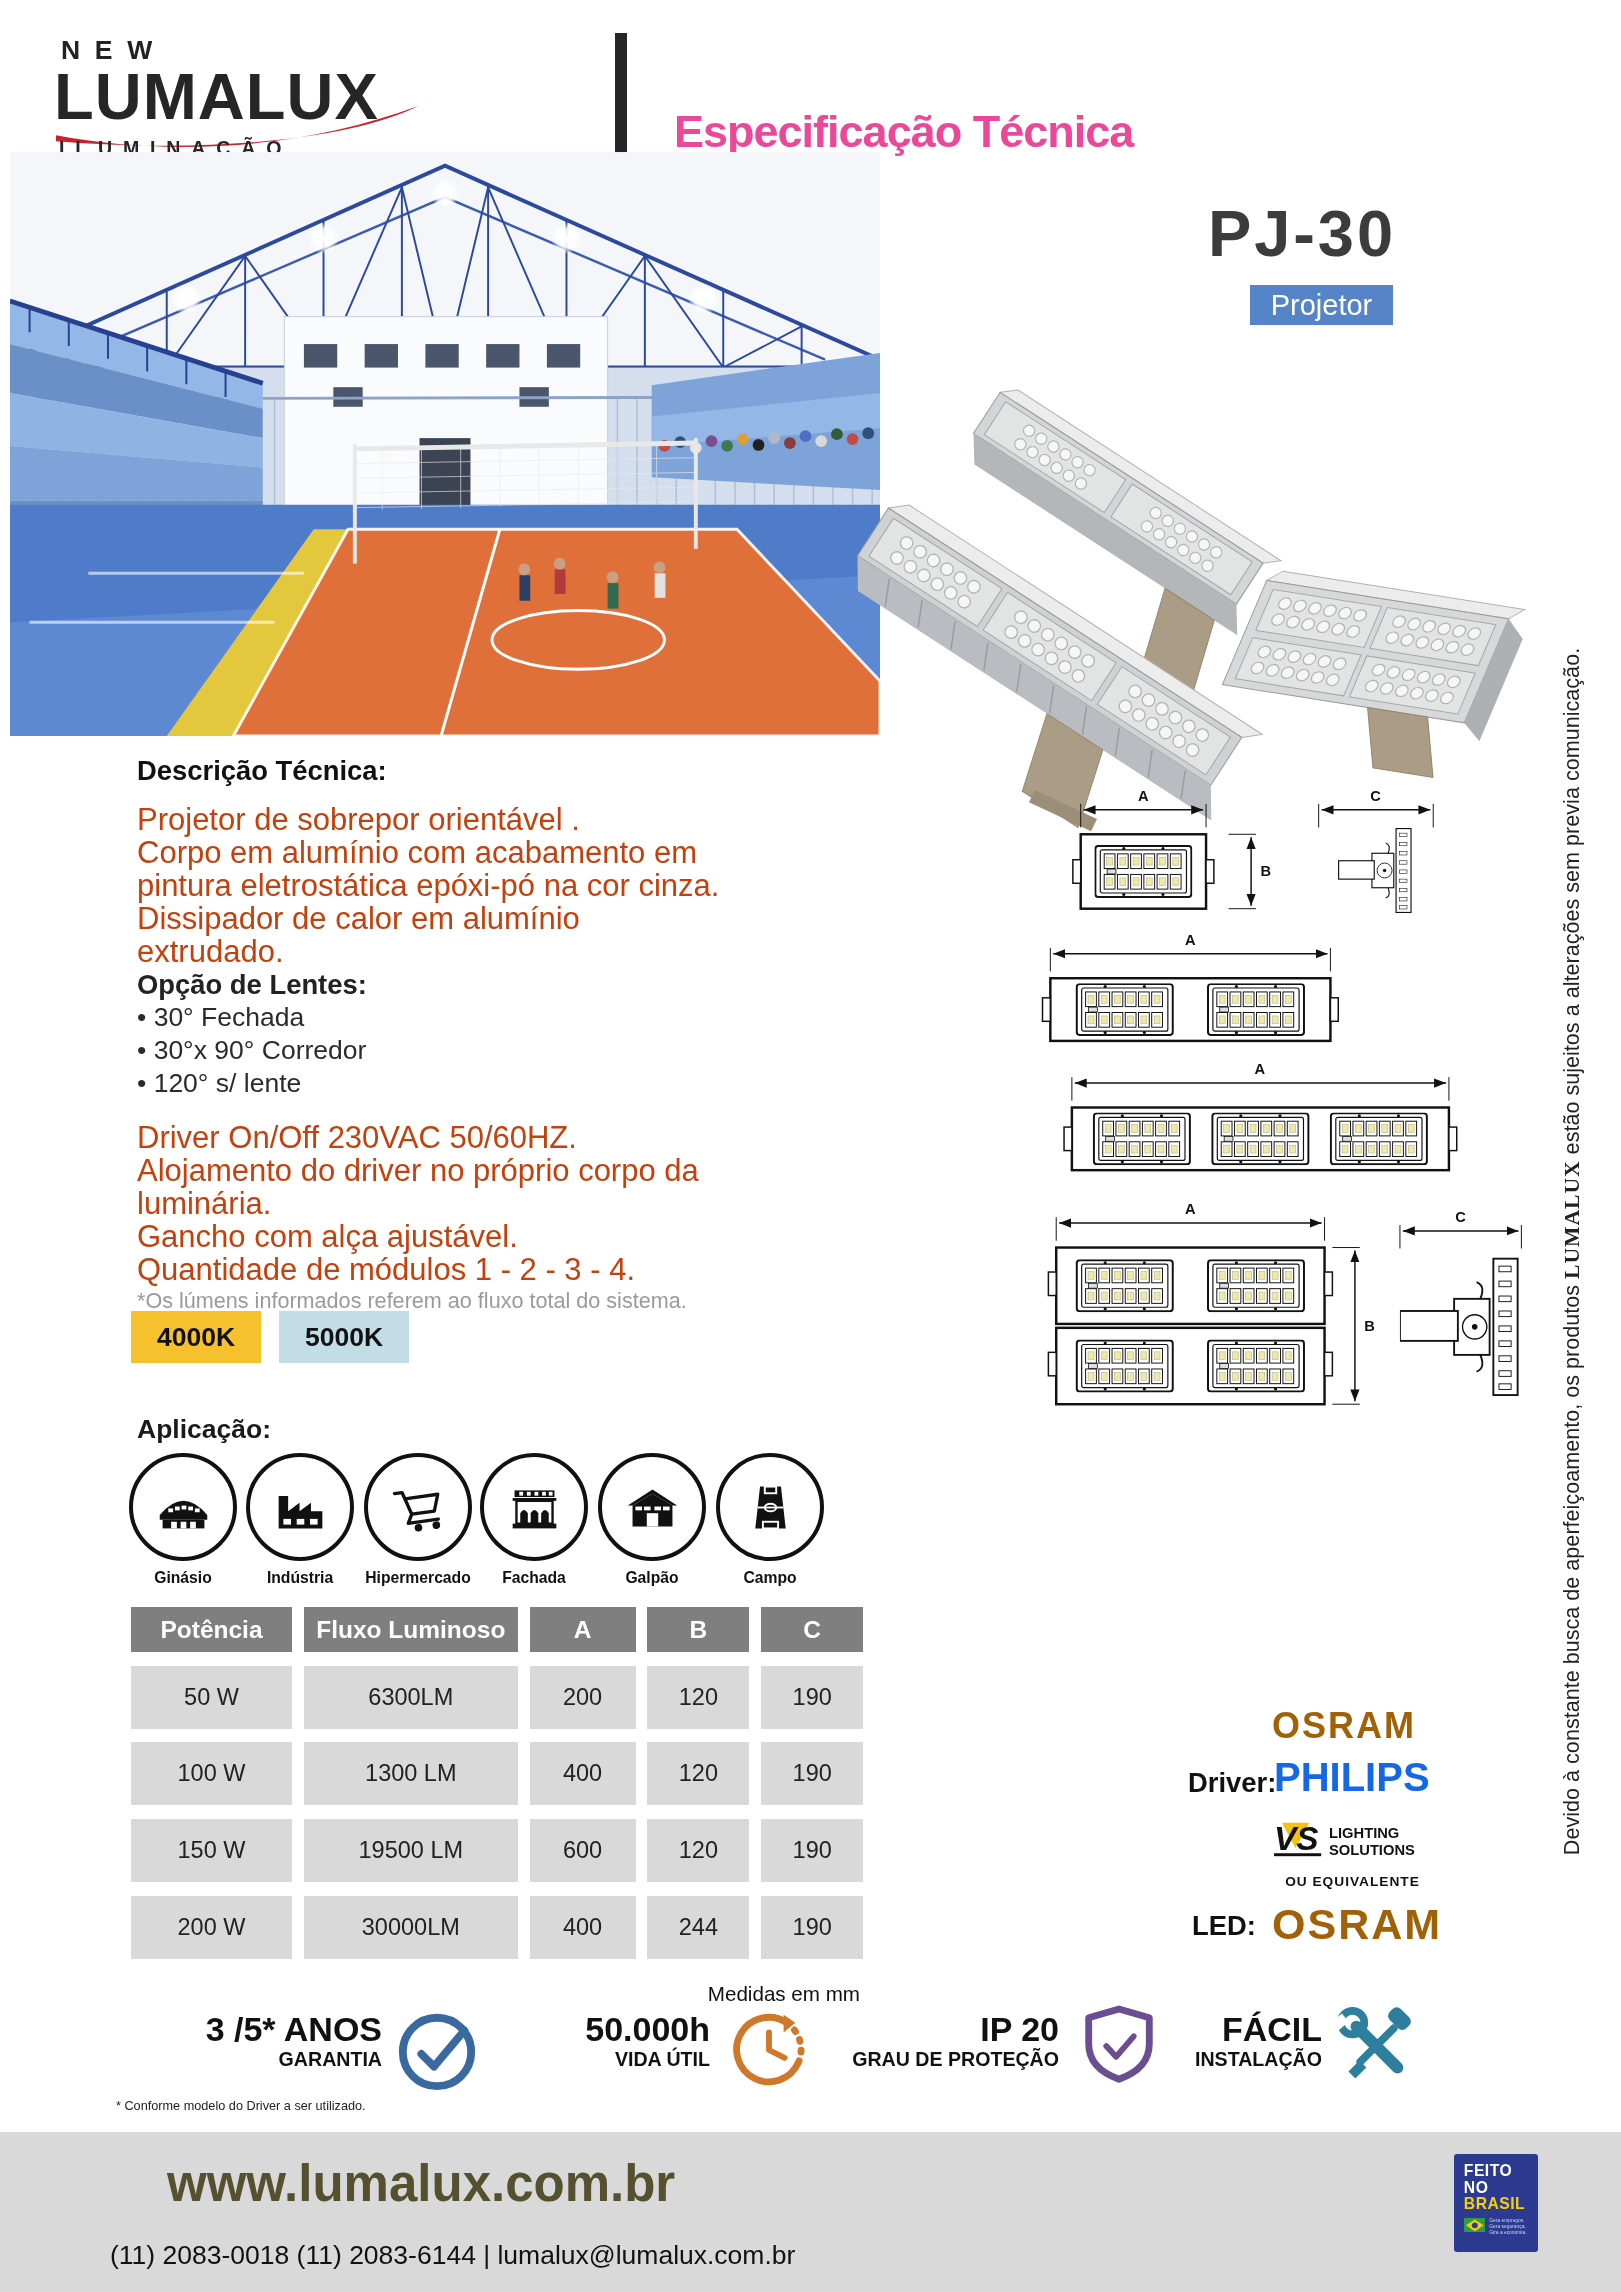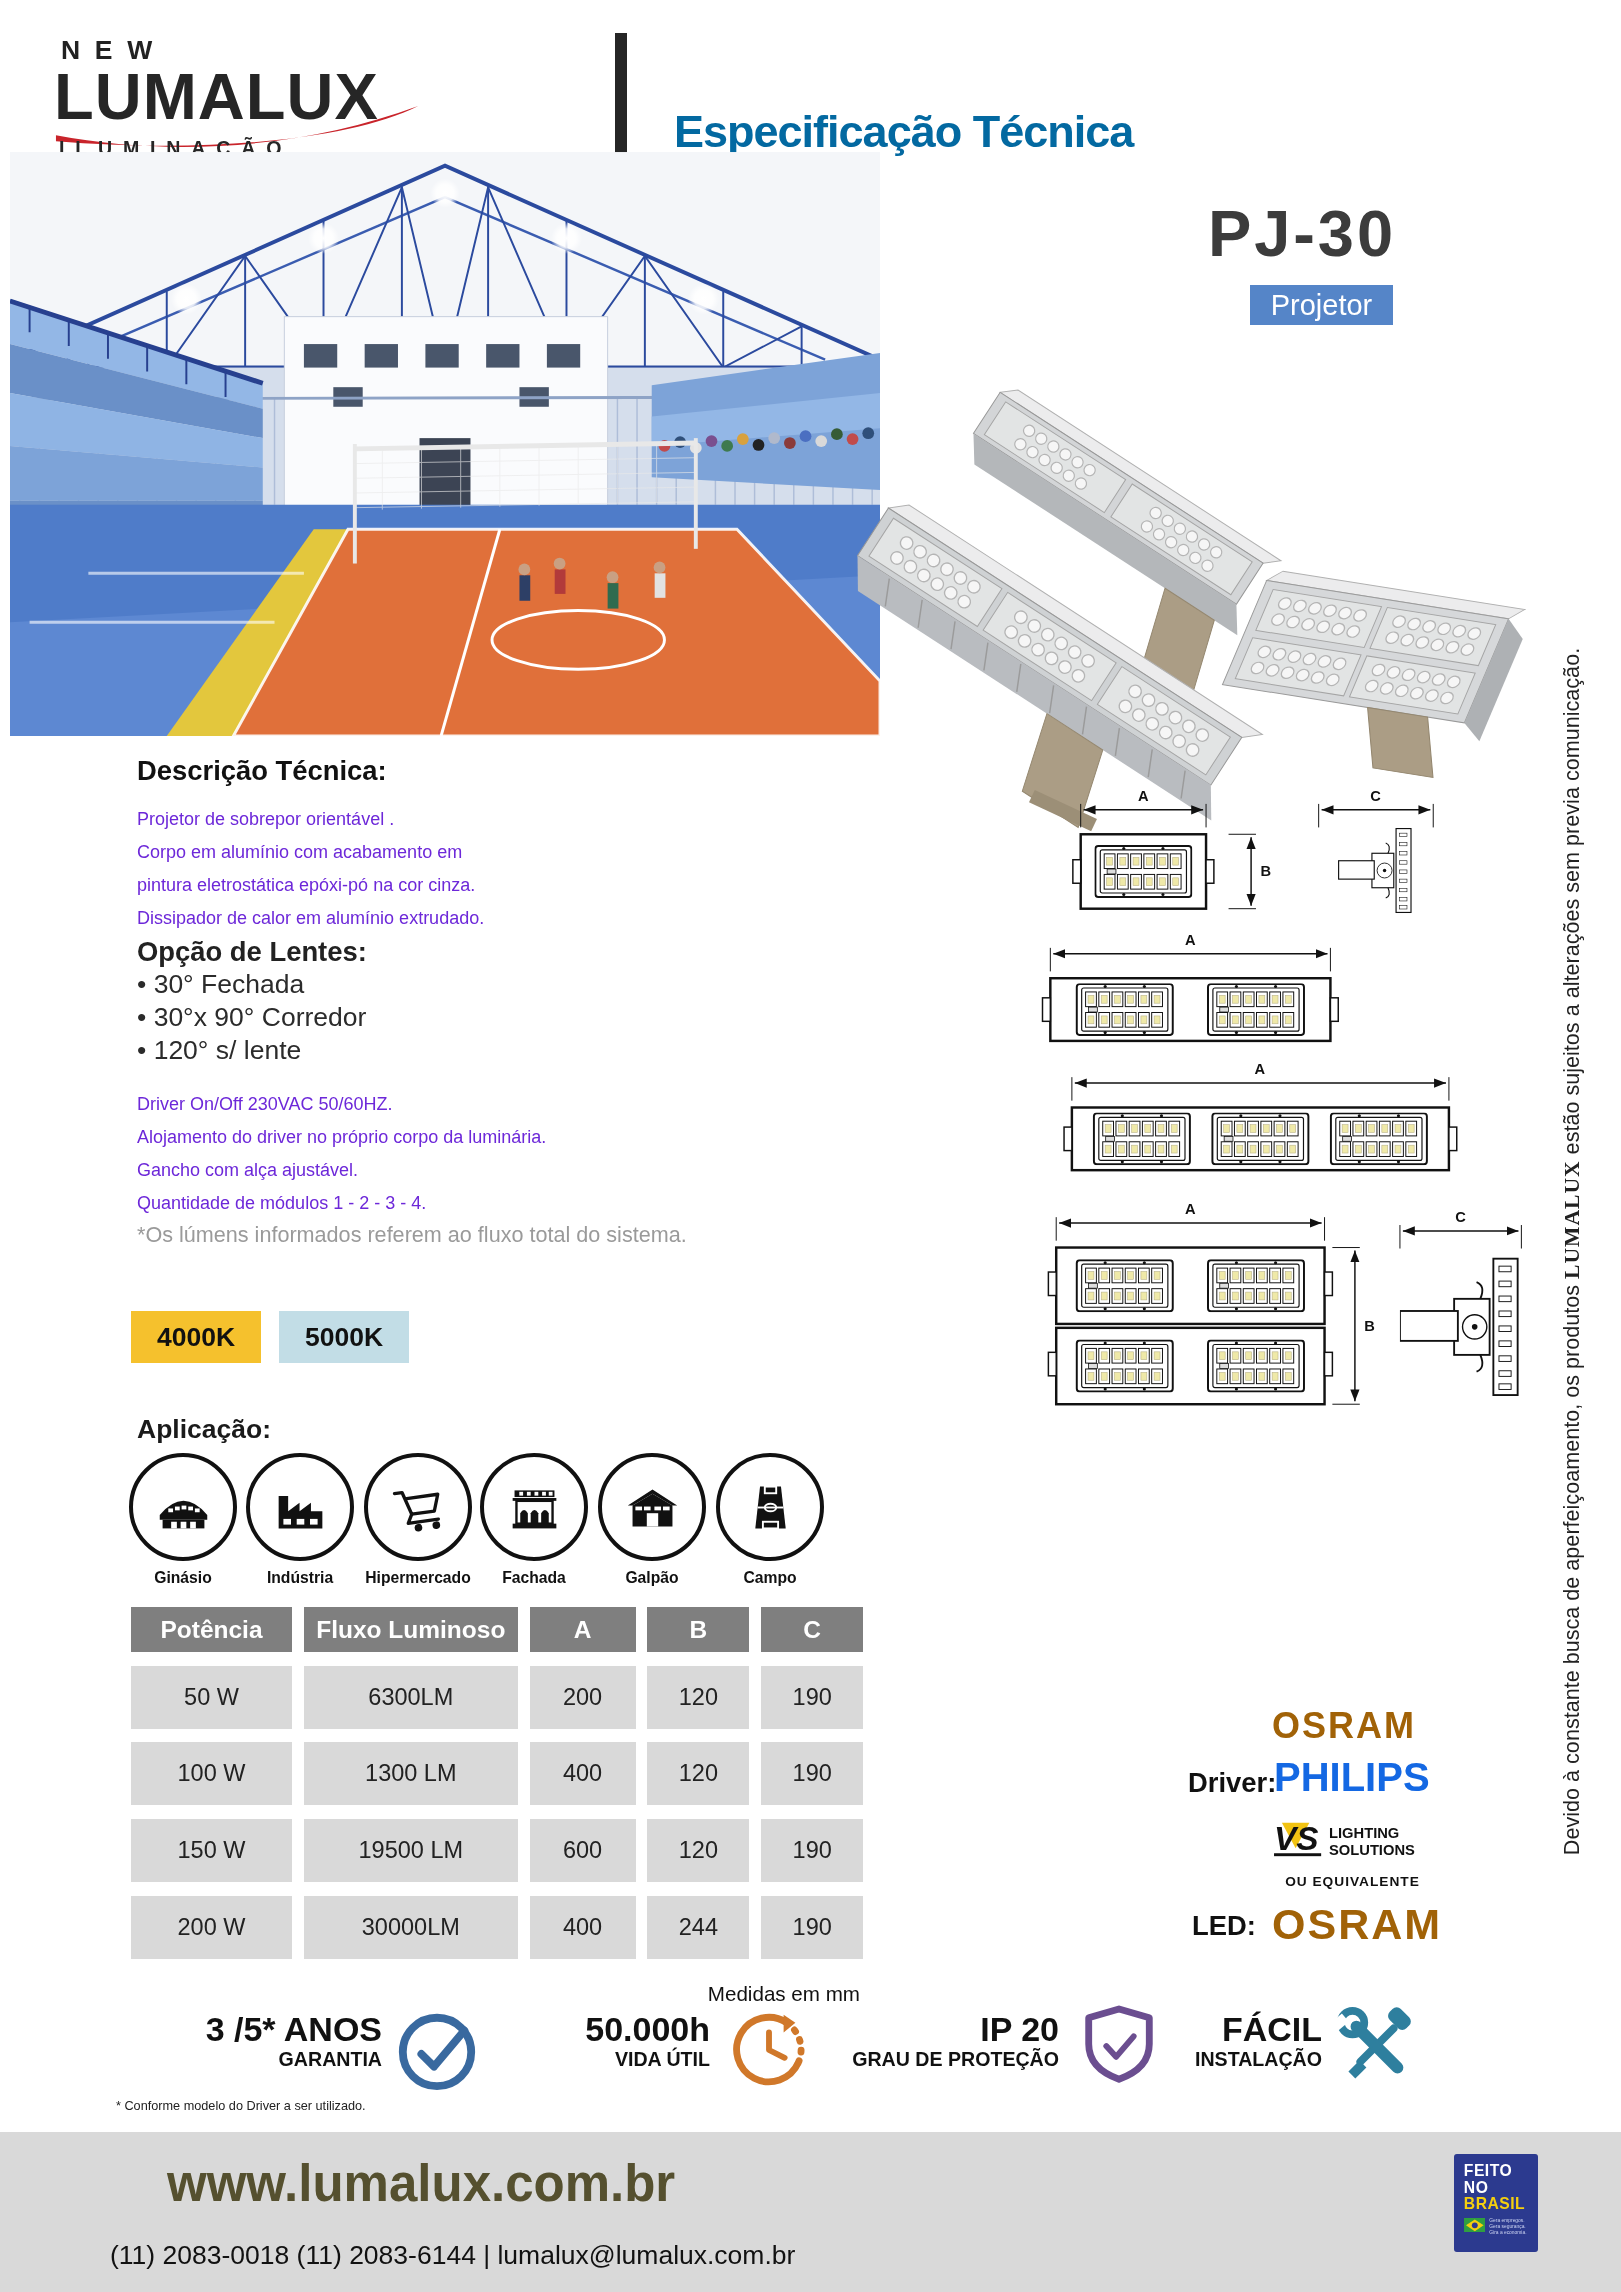--- a/index.html
+++ b/index.html
@@ -5,31 +5,31 @@
   html,body{margin:0;padding:0;background:#888;}
   .page{position:relative;width:1621px;height:2293px;background:#fff;overflow:hidden;
         font-family:"Liberation Sans",sans-serif;color:#1a1a1a;margin:0 auto;}
   .abs{position:absolute;}
 
   
   .brand-top{left:61px;top:35px;font-size:26.5px;font-weight:800;letter-spacing:14.7px;color:#222;}
   .brand-main{left:54px;top:59px;font-size:65px;font-weight:800;letter-spacing:1px;color:#262626;}
   .brand-sub{left:59px;top:137px;font-size:19.6px;font-weight:700;letter-spacing:10.8px;color:#262626;}
   .hdr-divider{left:615px;top:33px;width:11.8px;height:125px;background:#262626;}
-  .doc-title{left:674px;top:106px;font-size:45px;font-weight:700;color:#0369a1;letter-spacing:-1px;}
+  .doc-title{left:674px;top:106px;font-size:45px;font-weight:700;color:#ec4899;letter-spacing:-1px;}
 
   
   .model{left:1208px;top:196px;font-size:65px;font-weight:800;letter-spacing:2.9px;color:#3c3c3c;}
   .type-badge{left:1250px;top:285px;width:143px;height:40px;background:#5585C8;color:#fff;
               display:flex;align-items:center;justify-content:center;font-size:29px;}
 
   
   .descr{left:137px;top:755px;width:588px;}
   .descr-heading{font-size:27.4px;font-weight:800;margin-bottom:15.7px;color:#111;}
-  .descr-line{font-size:18px;line-height:33px;color:#6d28d9;}
+  .descr-line{font-size:31px;line-height:33px;color:#c2410c;}
   .lens-heading{font-size:27.4px;font-weight:800;line-height:33px;color:#222;}
   .bullet-line{font-size:26.5px;line-height:33px;color:#2b2b2b;}
   .bullet-line::before{content:"• ";}
   .spacer22{height:21.6px;}
   .lumens-note{font-size:21.6px;color:#9a9a9a;margin-top:2px;}
 
   
   .temp-badge{width:130px;height:52px;display:flex;align-items:center;justify-content:center;
               font-size:26.5px;font-weight:800;color:#111;}
   .temp-4000{left:131px;top:1311px;background:#F5C12D;}

